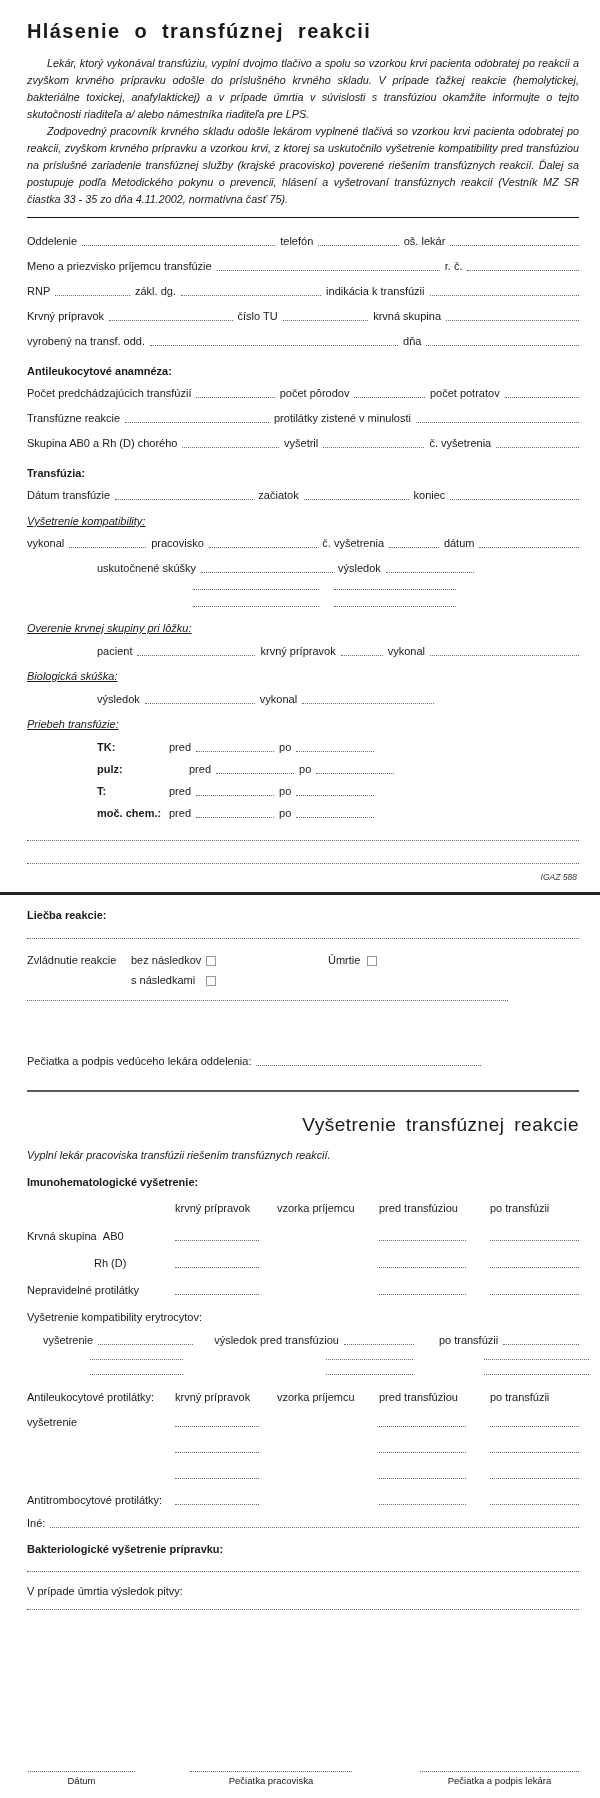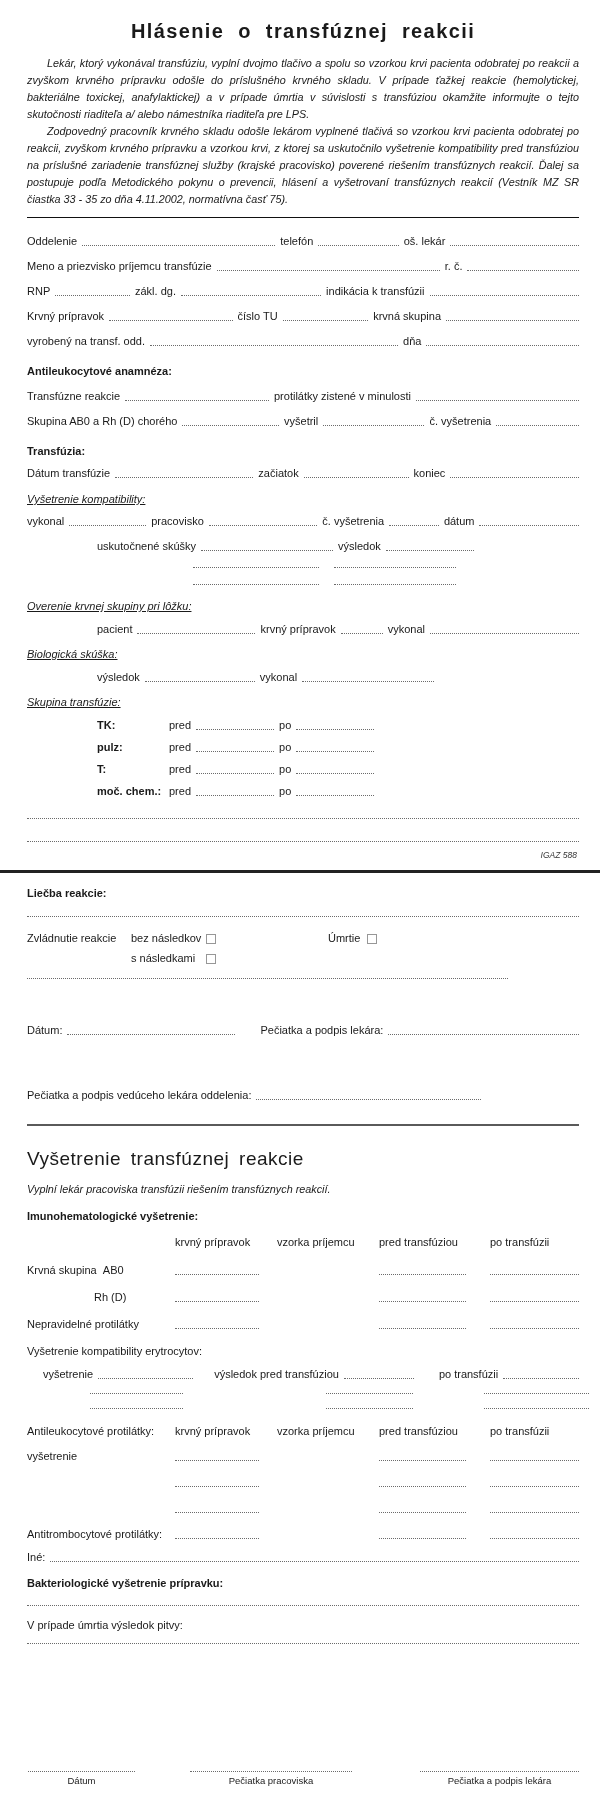--- a/index.html
+++ b/index.html
@@ -8,26 +8,26 @@
     width:600px;height:1798px;
     margin:0 auto;
     box-sizing:border-box;
     display:flex;flex-direction:column;
     font-family:"Liberation Sans","DejaVu Sans",sans-serif;
     font-size:11px;color:#1a1a1a;
     overflow:hidden;
   }
   .h1{
     margin:20px 21px 0 27px;
-    text-align:center;font-size:20px;font-weight:bold;
+    font-size:20px;font-weight:bold;
     letter-spacing:1.4px;word-spacing:7px;
   }
   .h2{
     margin:22px 21px 0 27px;
-    text-align:left;font-size:19px;font-weight:normal;
+    text-align:right;font-size:19px;font-weight:normal;
     letter-spacing:.5px;word-spacing:4px;
   }
   .intro{margin:12px 21px 0 27px;}
   .intro p{
     margin:0;font-style:italic;font-size:10.8px;line-height:17px;
     text-align:justify;text-indent:20px;
   }
   .rule1{height:0;border-top:1.5px solid #111;margin:9px 21px 0 27px;}
   .thickrule{height:3px;background:#222;margin:10px 0 0 0;}
   .grayrule{height:2px;background:#5a5a5a;margin:22px 21px 0 27px;}
@@ -120,20 +120,28 @@
 
   <div class="row">
     <span class="lbl">vyrobený na transf. odd.</span>
       <span class="dots" style="flex-grow:2.6"></span>
     <span class="lbl">dňa</span>
       <span class="dots nofill" style="flex-grow:1.6"></span>
   </div>
 
   <div class="sect">Antileukocytové anamnéza:</div>
 
+  <div class="row" style="margin-top:9px">
+    <span class="lbl">Počet predchádzajúcich transfúzií</span>
+      <span class="dots" style="flex-grow:1"></span>
+    <span class="lbl">počet pôrodov</span>
+      <span class="dots" style="flex-grow:.9"></span>
+    <span class="lbl">počet potratov</span>
+      <span class="dots nofill" style="flex-grow:.95"></span>
+  </div>
 
   <div class="row">
     <span class="lbl">Transfúzne reakcie</span>
       <span class="dots" style="flex-grow:1.5"></span>
     <span class="lbl">protilátky zistené v minulosti</span>
       <span class="dots nofill" style="flex-grow:1.7"></span>
   </div>
 
   <div class="row">
     <span class="lbl">Skupina AB0 a Rh (D) chorého</span>
@@ -197,31 +205,31 @@
 
   <div class="iu" style="margin-top:12px">Biologická skúška:</div>
 
   <div class="row" style="padding-left:70px;margin-top:10px">
     <span class="lbl">výsledok</span>
       <span class="dots fx" style="width:110px"></span>
     <span class="lbl">vykonal</span>
       <span class="dots fx" style="width:132px"></span>
   </div>
 
-  <div class="iu" style="margin-top:12px">Skupina transfúzie:</div>
+  <div class="iu" style="margin-top:12px">Priebeh transfúzie:</div>
 
   <div class="row" style="padding-left:70px;margin-top:10px">
     <span class="lbl" style="font-weight:bold;width:72px">TK:</span>
     <span class="lbl">pred</span>
       <span class="dots fx" style="width:78px"></span>
     <span class="lbl">po</span>
       <span class="dots fx" style="width:78px"></span>
   </div>
   <div class="row" style="padding-left:70px;margin-top:9px">
-    <span class="lbl" style="font-weight:bold;width:72px">pulz:</span>
+    <span class="lbl" style="font-weight:bold;width:92px">pulz:</span>
     <span class="lbl">pred</span>
       <span class="dots fx" style="width:78px"></span>
     <span class="lbl">po</span>
       <span class="dots fx" style="width:78px"></span>
   </div>
   <div class="row" style="padding-left:70px;margin-top:9px">
     <span class="lbl" style="font-weight:bold;width:72px">T:</span>
     <span class="lbl">pred</span>
       <span class="dots fx" style="width:78px"></span>
     <span class="lbl">po</span>
@@ -266,26 +274,20 @@
   </div>
   <div class="row" style="margin-top:7px;padding-left:104px">
     <span class="lbl" style="width:68px">s následkami</span>
     <span class="cb"></span>
   </div>
 
   <div class="row" style="margin-top:13px">
       <span class="dots fx" style="width:481px;margin-left:0"></span>
     </div>
 
-  <div class="row" style="margin-top:43px">
-    <span class="lbl">Dátum:</span>
-      <span class="dots fx" style="width:168px"></span>
-    <span class="lbl" style="margin-left:20px">Pečiatka a podpis lekára:</span>
-      <span class="dots nofill"></span>
-  </div>
 
   <div class="row" style="margin-top:52px">
     <span class="lbl">Pečiatka a podpis vedúceho lekára oddelenia:</span>
       <span class="dots fx" style="width:225px"></span>
   </div>
 
   <div class="grayrule"></div>
 
   <div class="h2">Vyšetrenie transfúznej reakcie</div>
 

